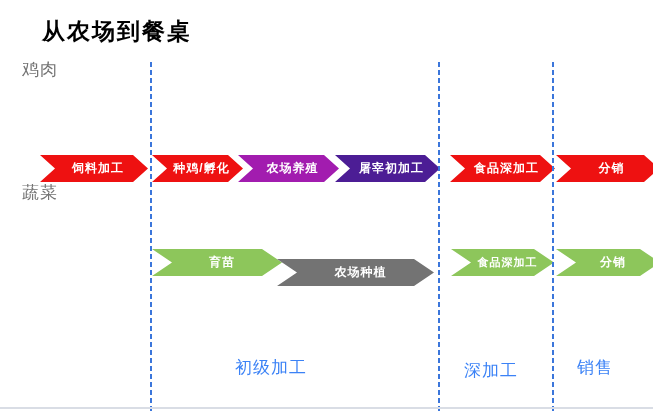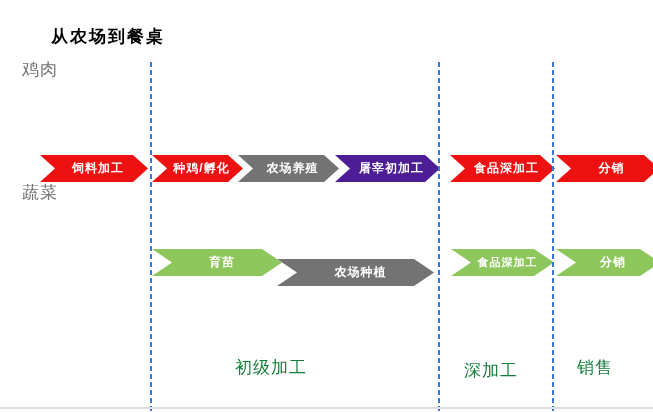--- a/index.html
+++ b/index.html
@@ -6,59 +6,59 @@
   .canvas{
     position:relative;
     width:653px;height:412px;
     background:#ffffff;
     overflow:hidden;
     font-family:"Liberation Sans", sans-serif;
   }
   .title{
     position:absolute;left:38px;top:12px;
     font-family:"Liberation Serif", serif;
-    font-size:17px;font-weight:600;color:#000;
-    letter-spacing:2px;margin:13px;
+    font-size:23px;font-weight:600;color:#000;
+    letter-spacing:2px;margin:4px;
   }
   .lane-label{
     position:absolute;left:22px;
     font-family:"Liberation Serif", serif;
     font-size:17px;color:#737373;letter-spacing:1px;
   }
   .step{
     position:absolute;height:27px;
     display:flex;align-items:center;justify-content:center;
     color:#fff;font-size:12px;font-weight:700;
     letter-spacing:1px;white-space:nowrap;margin-top:40px;
   }
   .step.small{font-size:11px;font-weight:600;}
   .divider{
     position:absolute;top:62px;height:350px;width:2px;
     background:repeating-linear-gradient(to bottom,#3b76db 0 5px,transparent 5px 8px);
   }
   .stage-label{
     position:absolute;
     font-family:"Liberation Serif", serif;
-    font-size:17px;color:#15803d;letter-spacing:1px;
+    font-size:17px;color:#3b82f6;letter-spacing:1px;
   }
   .baseline{
     position:absolute;left:0;top:407px;width:653px;height:2px;
     background:#d9dde5;
   }
 </style>
 </head>
 <body>
 
 <div class="canvas">
   <h1 class="title">从农场到餐桌</h1>
   <div id="lanes">
       <div class="lane-label" style="top: 58px;">鸡肉</div>
       <div class="step" style="left: 40px; top: 115px; width: 100px; background: rgb(238, 17, 17); padding-left: 8px; clip-path: polygon(0px 0px, calc(100% - 15px) 0px, 100% 50%, calc(100% - 15px) 100%, 0px 100%, 15px 50%);">饲料加工</div>
       <div class="step" style="left: 152px; top: 115px; width: 83px; background: rgb(238, 17, 17); padding-left: 8px; clip-path: polygon(0px 0px, calc(100% - 15px) 0px, 100% 50%, calc(100% - 15px) 100%, 0px 100%, 15px 50%);">种鸡/孵化</div>
-      <div class="step" style="left: 238px; top: 115px; width: 93px; background: #737373; padding-left: 8px; clip-path: polygon(0px 0px, calc(100% - 15px) 0px, 100% 50%, calc(100% - 15px) 100%, 0px 100%, 15px 50%);">农场养殖</div>
+      <div class="step" style="left: 238px; top: 115px; width: 93px; background: #a21caf; padding-left: 8px; clip-path: polygon(0px 0px, calc(100% - 15px) 0px, 100% 50%, calc(100% - 15px) 100%, 0px 100%, 15px 50%);">农场养殖</div>
       <div class="step" style="left: 335px; top: 115px; width: 97px; background: #4c1d95; padding-left: 8px; clip-path: polygon(0px 0px, calc(100% - 15px) 0px, 100% 50%, calc(100% - 15px) 100%, 0px 100%, 15px 50%);">屠宰初加工</div>
       <div class="step" style="left: 450px; top: 115px; width: 97px; background: rgb(238, 17, 17); padding-left: 8px; clip-path: polygon(0px 0px, calc(100% - 15px) 0px, 100% 50%, calc(100% - 15px) 100%, 0px 100%, 15px 50%);">食品深加工</div>
       <div class="step" style="left: 556px; top: 115px; width: 95px; background: rgb(238, 17, 17); padding-left: 8px; clip-path: polygon(0px 0px, calc(100% - 15px) 0px, 100% 50%, calc(100% - 15px) 100%, 0px 100%, 15px 50%);">分销</div>
       <div class="lane-label" style="top: 181px;">蔬菜</div>
       <div class="step" style="left: 152px; top: 209px; width: 120px; background: rgb(141, 198, 91); padding-left: 10px; clip-path: polygon(0px 0px, calc(100% - 20px) 0px, 100% 50%, calc(100% - 20px) 100%, 0px 100%, 20px 50%);">育苗</div>
       <div class="step" style="left: 277px; top: 219px; width: 147px; background: #737373; padding-left: 10px; clip-path: polygon(0px 0px, calc(100% - 20px) 0px, 100% 50%, calc(100% - 20px) 100%, 0px 100%, 20px 50%);">农场种植</div>
       <div class="step small" style="left: 451px; top: 209px; width: 93px; background: rgb(141, 198, 91); padding-left: 10px; clip-path: polygon(0px 0px, calc(100% - 20px) 0px, 100% 50%, calc(100% - 20px) 100%, 0px 100%, 20px 50%);">食品深加工</div>
       <div class="step" style="left: 556px; top: 209px; width: 94px; background: rgb(141, 198, 91); padding-left: 10px; clip-path: polygon(0px 0px, calc(100% - 20px) 0px, 100% 50%, calc(100% - 20px) 100%, 0px 100%, 20px 50%);">分销</div>
     </div>
   <div id="dividers">

